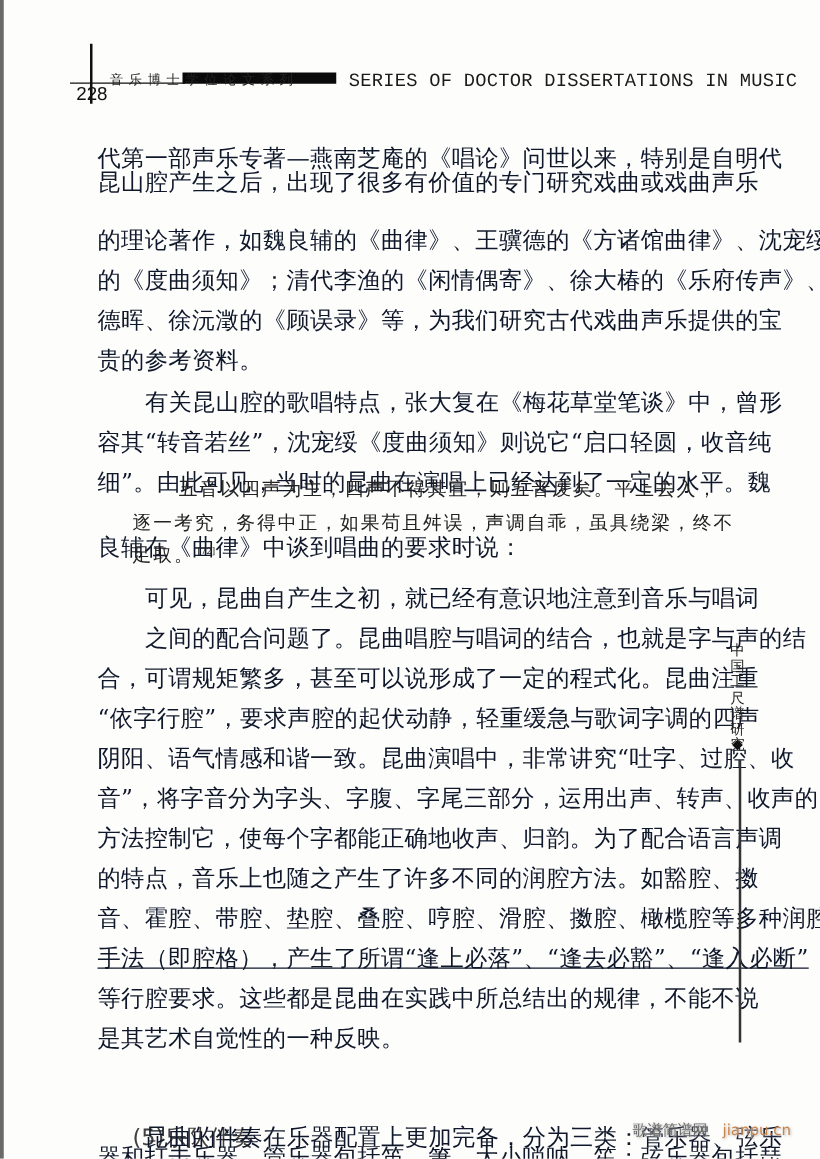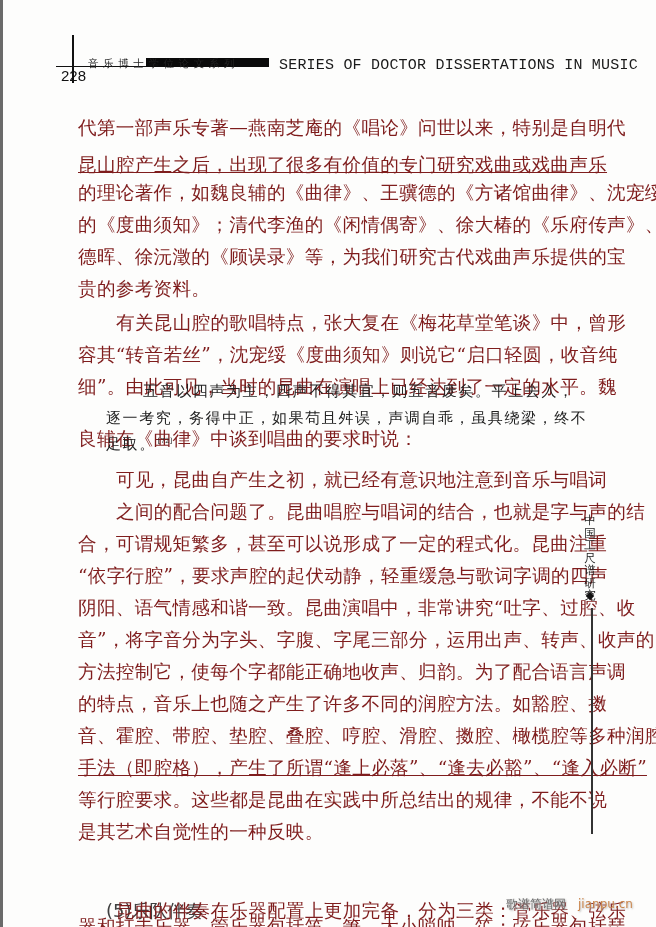--- a/index.html
+++ b/index.html
@@ -71,21 +71,21 @@
     position: absolute;
     left: 78px;
     width: 494px;
   }
   .line {
     position: absolute;
     left: 0;
     white-space: nowrap;
     font-size: 18.6px;
     letter-spacing: 0.3px;
-    color: #7f1d1d;
+    color: #0f172a;
     line-height: 1;
   }
   .line.indent { left: 38px; text-align: center; }
   .quote-line {
     position: absolute;
     white-space: nowrap;
     font-size: 15px;
     letter-spacing: 1.6px;
     color: #222;
     line-height: 1;
@@ -160,21 +160,21 @@
   <div class="hdr-bar"></div>
   <div class="hdr-series-en">SERIES OF DOCTOR DISSERTATIONS IN MUSIC</div>
   <div class="hdr-page-num">228</div>
   <div class="hdr-series-cn" style="left:88px;">音乐博士学位论文系列</div>
 </div>
 
 <div class="body-text" style="top:0;">
 
   <div>
     <div class="line" style="top:119px;">代第一部声乐专著—燕南芝庵的《唱论》问世以来，特别是自明代</div>
-    <div class="line" style="top:156px;text-decoration:underline;">昆山腔产生之后，出现了很多有价值的专门研究戏曲或戏曲声乐</div>
+    <div class="line" style="top:138px;">昆山腔产生之后，出现了很多有价值的专门研究戏曲或戏曲声乐</div>
     <div class="line" style="top:184px;">的理论著作，如魏良辅的《曲律》、王骥德的《方诸馆曲律》、沈宠绥</div>
     <div class="line" style="top:216px;">的《度曲须知》；清代李渔的《闲情偶寄》、徐大椿的《乐府传声》、王</div>
     <div class="line" style="top:248px;">德晖、徐沅澂的《顾误录》等，为我们研究古代戏曲声乐提供的宝</div>
     <div class="line" style="top:280px;">贵的参考资料。</div>
   </div>
 
   <div>
     <div class="line indent" style="top:314px;">有关昆山腔的歌唱特点，张大复在《梅花草堂笔谈》中，曾形</div>
     <div class="line" style="top:346px;">容其“转音若丝”，沈宠绥《度曲须知》则说它“启口轻圆，收音纯</div>
     <div class="line" style="top:378px;">细”。由此可见，当时的昆曲在演唱上已经达到了一定的水平。魏</div>

